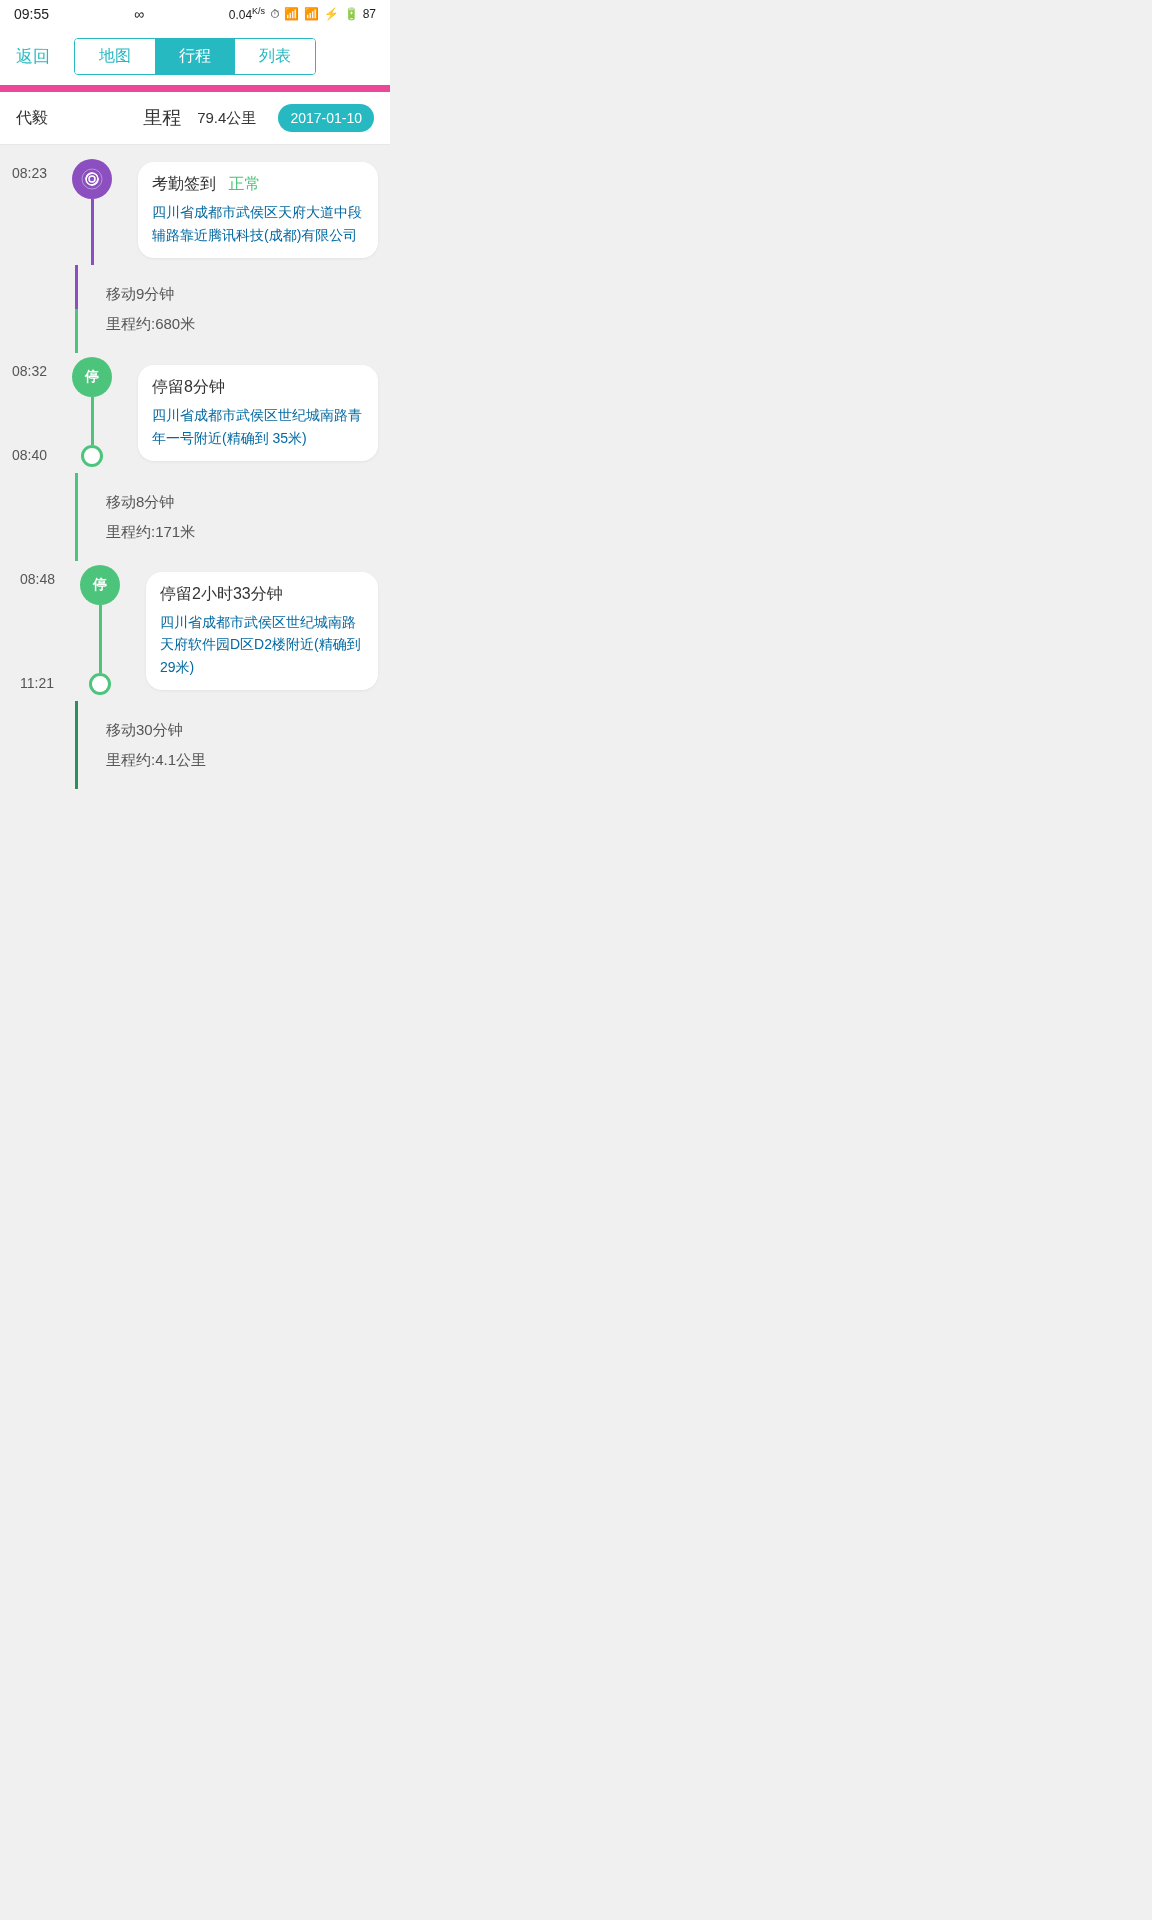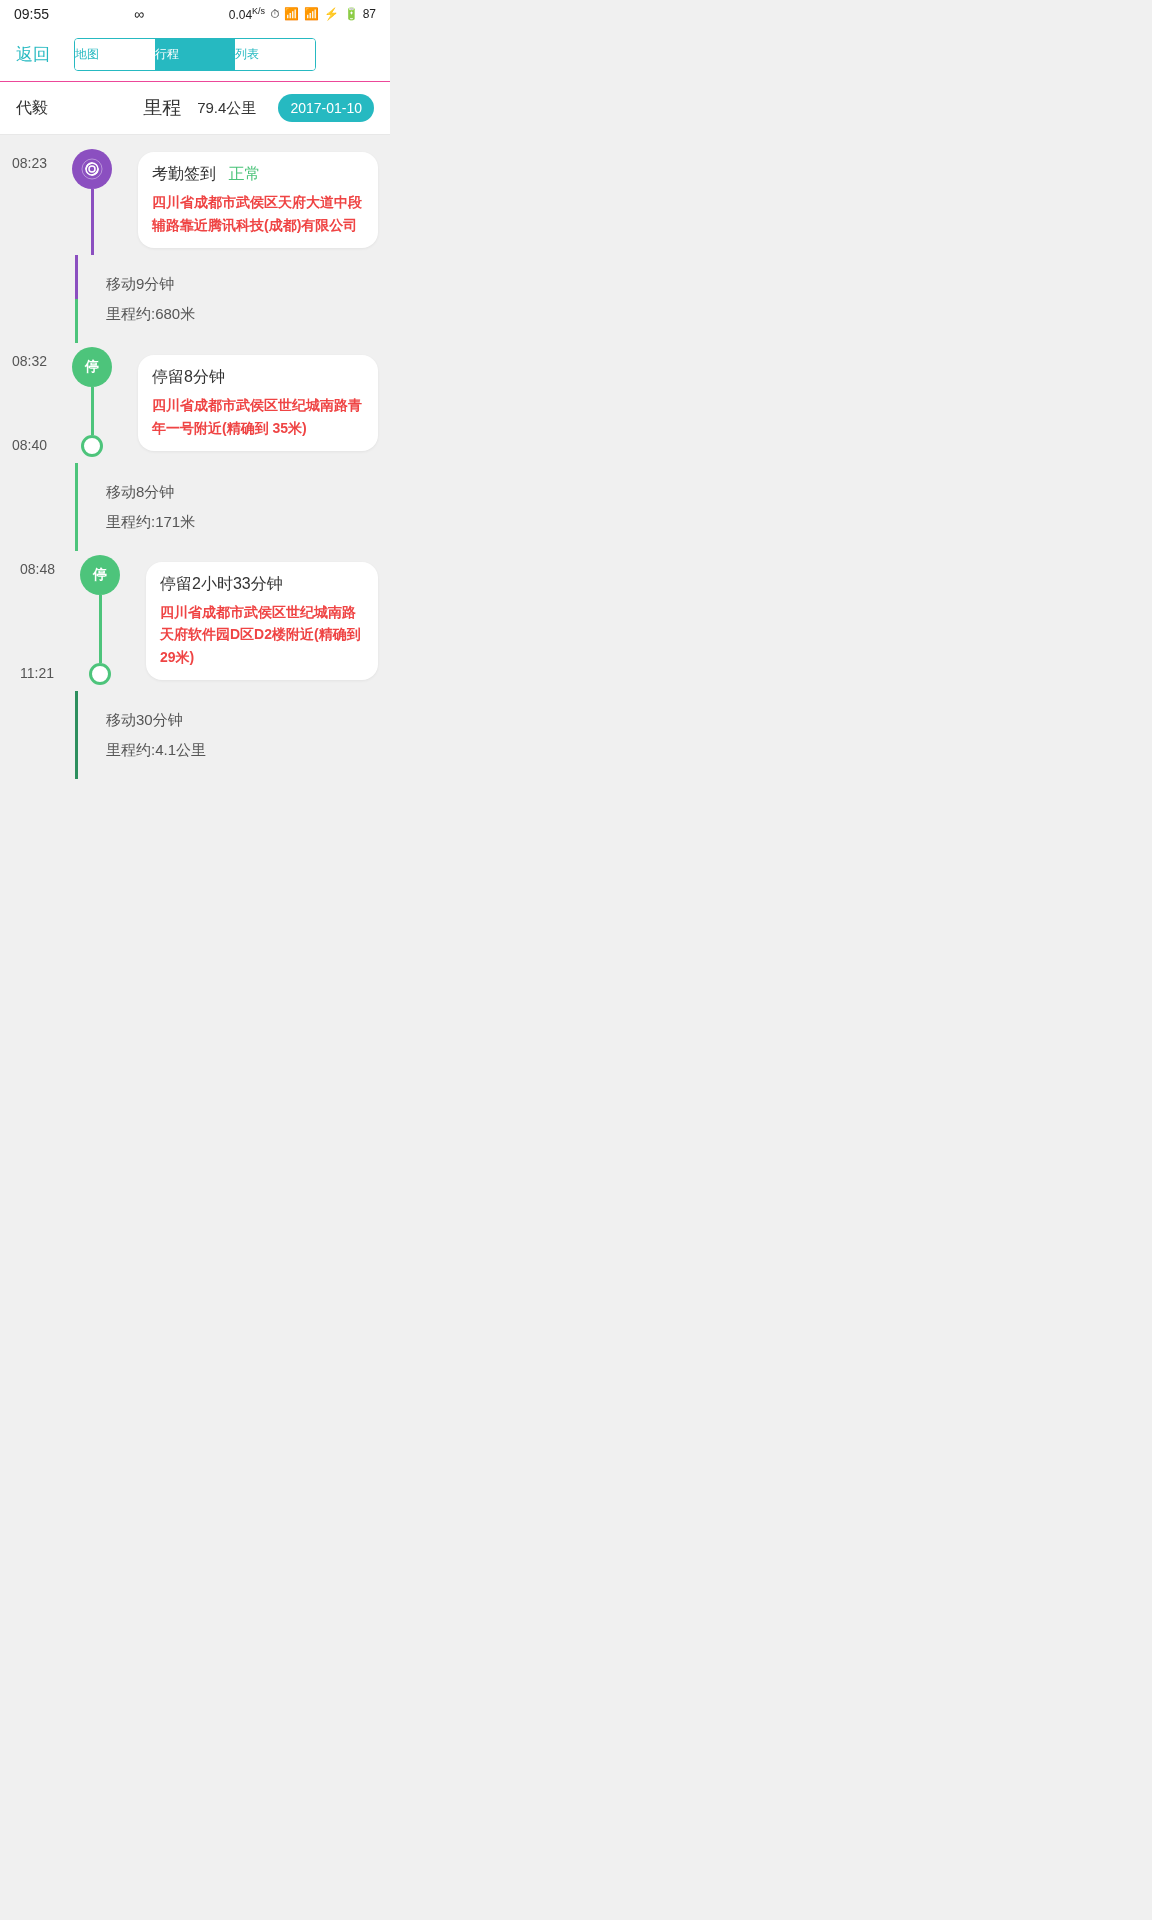--- a/index.html
+++ b/index.html
@@ -32,42 +32,43 @@
       font-size: 12px;
     }
 
     
     .nav-header {
       background: #fff;
       display: flex;
       align-items: center;
       justify-content: space-between;
       padding: 10px 16px;
-      border-bottom: 1px solid #ec4899;
+      border-bottom: 7px solid #ec4899;
       gap: 8px;
     }
     .nav-back {
       color: #26b9c1;
       font-size: 17px;
       font-weight: 400;
       cursor: pointer;
       min-width: 50px;
     }
     .nav-tabs {
       display: flex;
       border: 1.5px solid #26b9c1;
       border-radius: 4px;
       overflow: hidden;
       flex: 1;
       max-width: 280px;
     }
     .nav-tab {
       flex: 1;
+      text-align: center;
       padding: 7px 0;
-      font-size: 12px;
+      font-size: 16px;
       cursor: pointer;
       color: #26b9c1;
       background: #fff;
     }
     .nav-tab.active {
       background: #26b9c1;
       color: #fff;
     }
 
     
@@ -165,23 +166,22 @@
       color: #333;
       margin-bottom: 6px;
     }
     .card-title .status-normal {
       color: #4dc47b;
       font-weight: 500;
       margin-left: 8px;
     }
     .card-address {
       font-size: 14px;
-      color: #ef4444;
+      color: #0369a1;
       line-height: 1.6;
-      font-weight: bold;
     }
 
     
     .full-row {
       display: flex;
       flex-direction: row;
       align-items: stretch;
       gap: 16px;
     }
 

